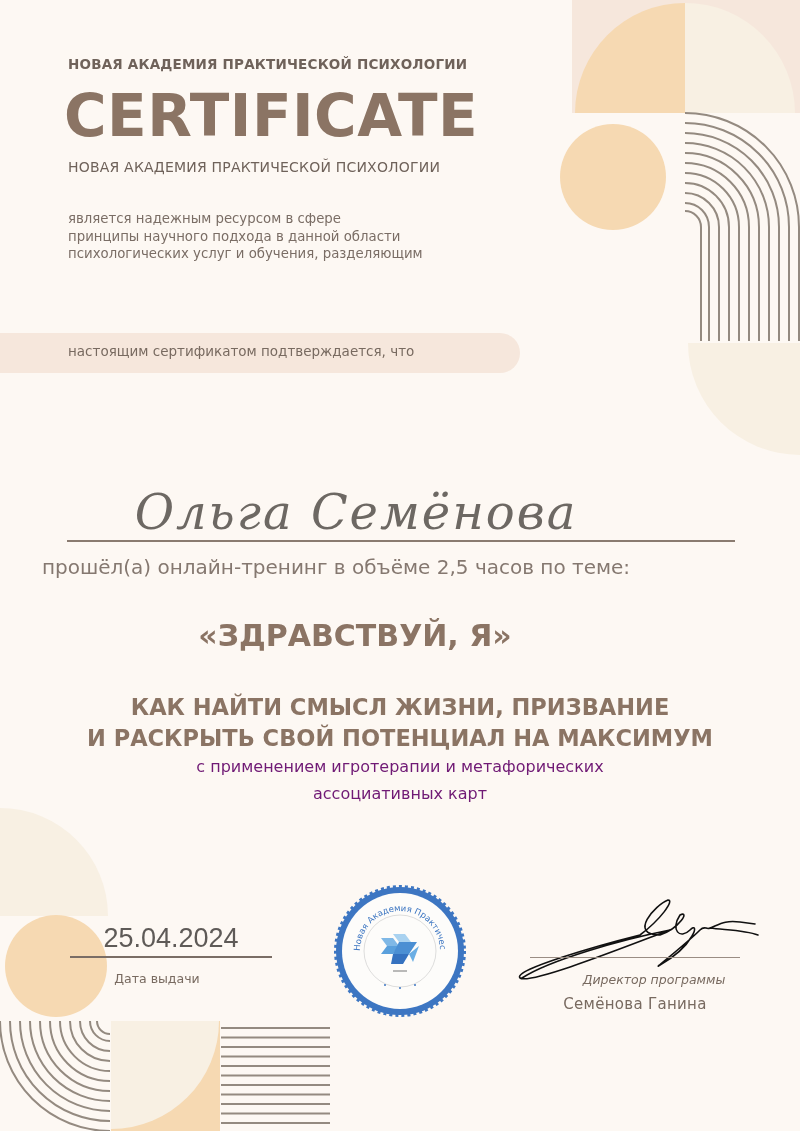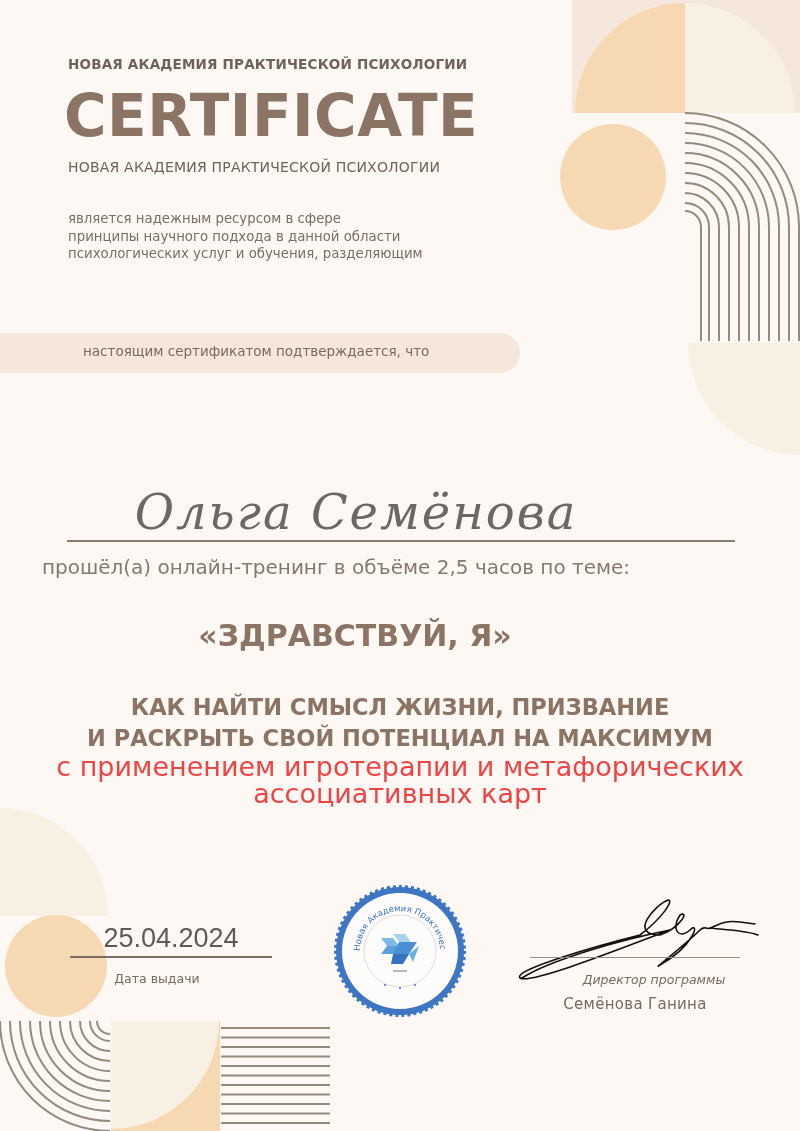--- a/index.html
+++ b/index.html
@@ -5,27 +5,27 @@
   html, body { margin:0; padding:0; }
   body { width:800px; height:1131px; background:#fdf8f3; position:relative; overflow:hidden;
          font-family:"DejaVu Sans", sans-serif; color:#7d6e62; }
   .abs { position:absolute; }
   .deco { position:absolute; left:0; top:0; }
   .org-top { left:68px; top:56px; font-size:13.5px; font-weight:bold; color:#6f625a; letter-spacing:0.2px; }
   .cert-title { left:64px; top:80px; font-size:58px; font-weight:bold; color:#8b7464; letter-spacing:0.5px; line-height:72px; }
   .org-sub { left:68px; top:159px; font-size:14px; color:#6f625a; letter-spacing:0.2px; }
   .org-desc { left:68px; top:178px; font-size:13.3px; color:#7a6d65; line-height:17.5px; width:460px;margin-top:32px; }
   .pill { left:0; top:333px; width:520px; height:40px; background:#f6e7dc; border-radius:0 20px 20px 0; }
-  .pill-text { left:68px; top:343px; font-size:13.5px; color:#786a60;margin-left:15px; }
+  .pill-text { left:68px; top:343px; font-size:13.5px; color:#786a60; }
   .name { left:0; width:712px; top:484px; text-align:center; font-family:"DejaVu Serif", serif; font-style:italic; font-size:48px; color:#6d6863; letter-spacing:2px; }
   .name-line { left:67px; top:540px; width:668px; height:1.5px; background:#8a7b70; }
   .passed { left:0; width:672px; top:555px; text-align:center; font-size:20px; color:#857870; }
   .course-title { left:0; width:710px; top:618px; text-align:center; font-size:30px; font-weight:bold; color:#8b7464; }
   .course-sub { left:0; width:800px; top:692px; text-align:center; font-size:22.5px; font-weight:bold; color:#8b7464; line-height:31px; }
-  .course-desc { left:0; width:800px; top:753px; text-align:center; font-size:27px; color:#ef4444; line-height:27px; }
+  .course-desc { left:0; width:800px; top:753px; text-align:center; font-size:16px; color:#701a75; line-height:27px; }
   .date { left:70px; top:923px; width:202px; text-align:center; font-family:"Liberation Sans", sans-serif; font-size:27px; color:#5e5a57; }
   .date-line { left:70px; top:956px; width:202px; height:1.5px; background:#7a6d65; }
   .date-label { left:56px; top:971px; width:202px; text-align:center; font-size:12.5px; color:#786a60; }
   .sig-line { left:530px; top:957px; width:210px; height:1px; background:#9a8d83; }
   .sig-role { left:539px; top:972px; width:230px; text-align:center; font-size:12.5px; color:#786a60;font-style:italic; }
   .sig-name { left:520px; top:995px; width:230px; text-align:center; font-size:15px; color:#786a60; letter-spacing:0.3px; }
   .seal { left:333px; top:884px; width:134px; height:134px; }
   .sig { left:510px; top:890px; width:250px; height:100px; }
 </style>
 </head>

